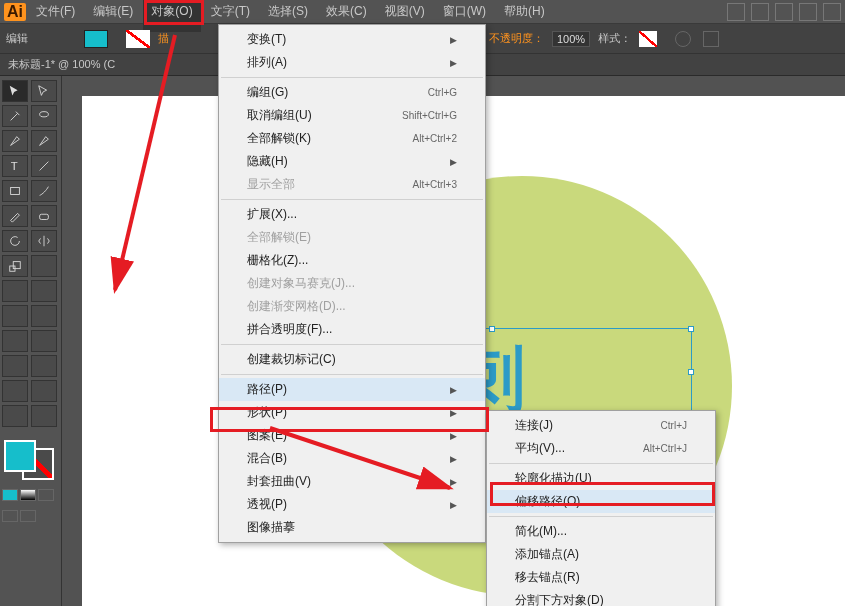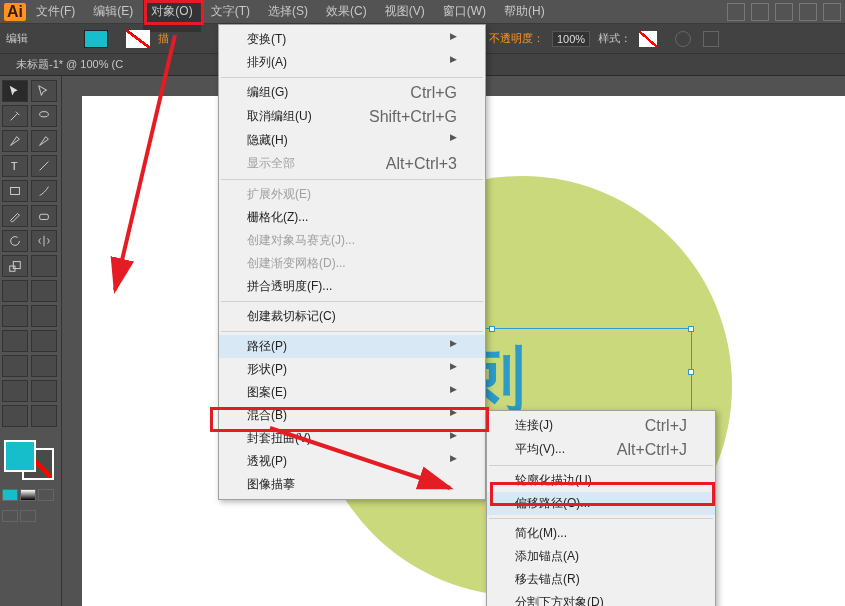--- a/index.html
+++ b/index.html
@@ -39,21 +39,21 @@
     padding: 0 6px; gap: 8px; font-size: 11px; color: var(--text-light);
     border-bottom:1px solid #333;
   }
   .swatch-fill { width:24px;height:18px;background:#16becb;border:1px solid #222;}
   .swatch-stroke { width:24px;height:18px;background:#fff;position:relative;}
   .swatch-stroke::after{content:"";position:absolute;left:0;top:0;right:0;bottom:0;background:linear-gradient(to top right,transparent 45%,red 45%,red 55%,transparent 55%);}
   .ctl-label{color:var(--accent-orange);}
   .ctl-select{background:#333;color:#ddd;border:1px solid #555;padding:1px 4px;font-size:11px;}
   
   .doctab { height:22px; background:var(--bg-darker); color:var(--text-light);
-    padding:3px 16px; font-size:11px; border-bottom:1px solid #2a2a2a;}
+    padding:3px 8px; font-size:11px; border-bottom:1px solid #2a2a2a;}
   
   .main { position:absolute; top:76px; left:0; right:0; bottom:0; display:flex;}
   .toolbar { width:62px; background:var(--bg-dark); border-right:1px solid #333;
     display:flex; flex-wrap:wrap; padding:4px 2px; gap:3px; align-content:flex-start;}
   .tool { width:26px; height:22px; background:#4a4a4a; border:1px solid #333;
     display:flex; align-items:center; justify-content:center;}
   .tool svg{width:14px;height:14px;}
   .tool.sel{background:#2a2a2a;}
   .fillstroke{margin-top:8px;width:54px;height:44px;position:relative;}
   .fs-fill{position:absolute;left:2px;top:2px;width:32px;height:32px;background:#16becb;border:2px solid #fff;z-index:2;}
@@ -66,27 +66,27 @@
   .canvas{position:absolute;left:20px;top:20px;right:-40px;bottom:-40px;background:var(--canvas-bg);}
   .green-ellipse{position:absolute;left:230px;top:80px;width:420px;height:420px;background:var(--shape-green);border-radius:50%;}
   .artwork-text{position:absolute;left:215px;top:235px;font-size:72px;font-weight:bold;color:var(--text-blue);letter-spacing:6px;font-family:"SimHei","Microsoft YaHei",sans-serif;}
   .sel-box{position:absolute;left:210px;top:232px;width:400px;height:88px;border:1px solid #2c9bc7;}
   .sel-box .h{position:absolute;width:6px;height:6px;background:#fff;border:1px solid #2c9bc7;}
   .label-bubble{position:absolute;left:218px;top:220px;background:#4a4a4a;color:#ddd;font-size:10px;padding:1px 4px;border-radius:2px;}
   
   .dropdown{position:absolute;background:var(--bg-menu);border:1px solid #a0a0a0;
     box-shadow:2px 2px 6px rgba(0,0,0,.3);font-size:12px;color:var(--text-dark);
     padding:3px 0;}
-  .ditem{display:flex;justify-content:space-between;
+  .ditem{display:flex;justify-content:space-between;align-items:center;
     padding:3px 28px 3px 28px;white-space:nowrap;cursor:default;}
   .ditem.disabled{color:#a0a0a0;}
   .ditem.submenu::after{content:"▶";font-size:9px;margin-left:12px;color:#555;}
   .ditem.hover{background:var(--bg-menu-hover);}
   .dsep{height:1px;background:var(--bg-menu-sep);margin:3px 2px;}
-  .shortcut{color:#666;font-size:16px;margin-left:30px;}
+  .shortcut{color:#666;font-size:10px;margin-left:30px;}
   
   .hl{position:absolute;border:3px solid var(--highlight);pointer-events:none;z-index:500;}
   .arrow{position:absolute;pointer-events:none;z-index:499;}
 </style>
 </head>
 <body>
 
 <div class="menubar">
   <div class="app-icon">Ai</div>
   <div class="menu-item">文件(F)</div>
@@ -260,30 +260,37 @@
     </div>
     <div class="dsep"></div>
     <div class="ditem">
       <span>编组(G)</span>
       <span class="shortcut">Ctrl+G</span>
     </div>
     <div class="ditem">
       <span>取消编组(U)</span>
       <span class="shortcut">Shift+Ctrl+G</span>
     </div>
+    <div class="ditem">
+      <span>全部解锁(K)</span>
+      <span class="shortcut">Alt+Ctrl+2</span>
+    </div>
     <div class="ditem submenu">
       <span>隐藏(H)</span>
     </div>
     <div class="ditem disabled">
       <span>显示全部</span>
       <span class="shortcut">Alt+Ctrl+3</span>
     </div>
     <div class="dsep"></div>
+    <div class="ditem">
+      <span>扩展(X)...</span>
+    </div>
     <div class="ditem disabled">
-      <span>扩展外观(E)</span>
+      <span>全部解锁(E)</span>
     </div>
     <div class="ditem">
       <span>栅格化(Z)...</span>
     </div>
     <div class="ditem disabled">
       <span>创建对象马赛克(J)...</span>
     </div>
     <div class="ditem disabled">
       <span>创建渐变网格(D)...</span>
     </div>

